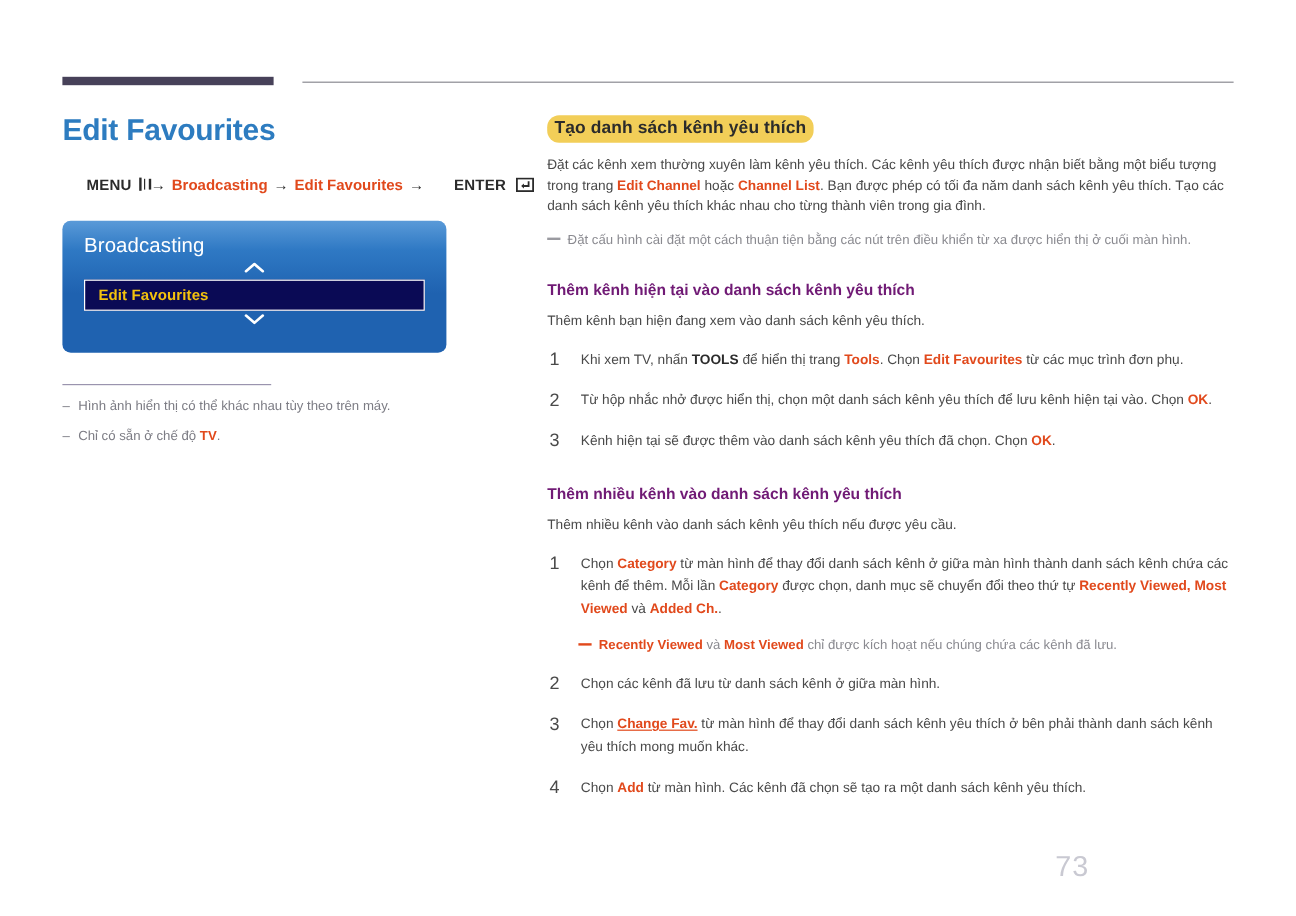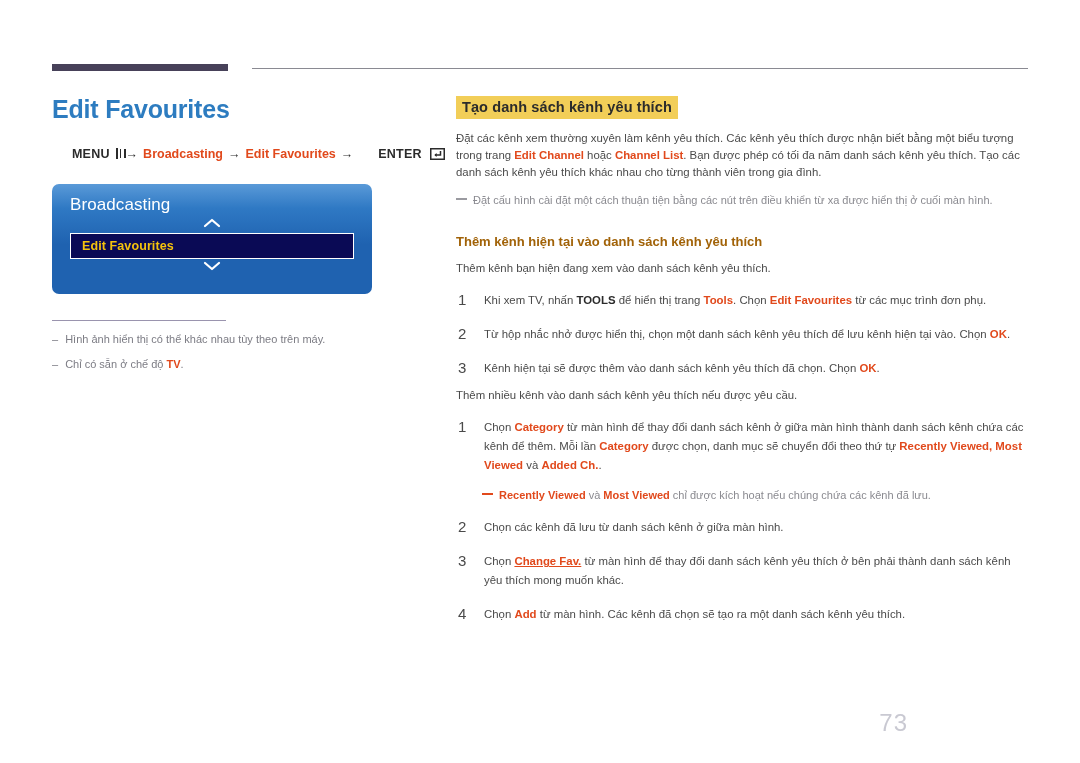--- a/index.html
+++ b/index.html
@@ -182,20 +182,21 @@
   
   .sec-title {
     display: inline-block;
     background: #f2ce58;
     color: #2b2b2b;
     font-size: 14.5px;
     font-weight: bold;
     padding: 2px 6px 3px 6px;
     line-height: 18px;
     letter-spacing: .1px;
+    border-radius: 10px;
   }
 
   .body-p {
     margin-top: 11px;
     font-size: 11.4px;
     line-height: 17px;
     color: #4a4a4a;
     text-align: left;
   }
   .body-p b.hot { font-weight: bold; }
@@ -223,21 +224,21 @@
     width: 11px;
     height: 1.4px;
     background: #9a9aa0;
   }
   .note.note-hot .note-dash::after { background: #e1491c; }
 
   .sub-head {
     margin-top: 25px;
     font-size: 13px;
     font-weight: bold;
-    color: #a16207;
+    color: #701a75;
     line-height: 18px;
   }
   .sub-lead {
     margin-top: 9px;
     font-size: 11.4px;
     line-height: 16px;
     color: #4a4a4a;
   }
 
   .steps { margin-top: 6px; }
@@ -361,20 +362,21 @@
       <div class="step">
         <div class="step-num">2</div>
         <div class="step-text"><span>Từ hộp nhắc nhở được hiển thị, chọn một danh sách kênh yêu thích để lưu kênh hiện tại vào. Chọn </span><span style="font-weight: bold; color: rgb(225, 73, 28);">OK</span><span>.</span></div>
       </div>
       <div class="step">
         <div class="step-num">3</div>
         <div class="step-text"><span>Kênh hiện tại sẽ được thêm vào danh sách kênh yêu thích đã chọn. Chọn </span><span style="font-weight: bold; color: rgb(225, 73, 28);">OK</span><span>.</span></div>
       </div>
     </div>
 
+    <div class="sub-head">Thêm nhiều kênh vào danh sách kênh yêu thích</div>
     <div class="sub-lead">Thêm nhiều kênh vào danh sách kênh yêu thích nếu được yêu cầu.</div>
 
     <div class="steps">
       <div class="step">
         <div class="step-num">1</div>
         <div class="step-text"><span>Chọn </span><span style="font-weight: bold; color: rgb(225, 73, 28);">Category</span><span> từ màn hình để thay đổi danh sách kênh ở giữa màn hình thành danh sách kênh chứa các kênh để thêm. Mỗi lần </span><span style="font-weight: bold; color: rgb(225, 73, 28);">Category</span><span> được chọn, danh mục sẽ chuyển đổi theo thứ tự </span><span style="font-weight: bold; color: rgb(225, 73, 28);">Recently Viewed, Most Viewed</span><span> và </span><span style="font-weight: bold; color: rgb(225, 73, 28);">Added Ch.</span><span>.</span></div>
       </div>
       <div class="note note-hot step-sub">
         <span class="note-dash"></span>
         <span><span style="font-weight: bold; color: rgb(225, 73, 28);">Recently Viewed</span><span style="color: rgb(138, 138, 144);"> và </span><span style="font-weight: bold; color: rgb(225, 73, 28);">Most Viewed</span><span style="color: rgb(138, 138, 144);"> chỉ được kích hoạt nếu chúng chứa các kênh đã lưu.</span></span>

